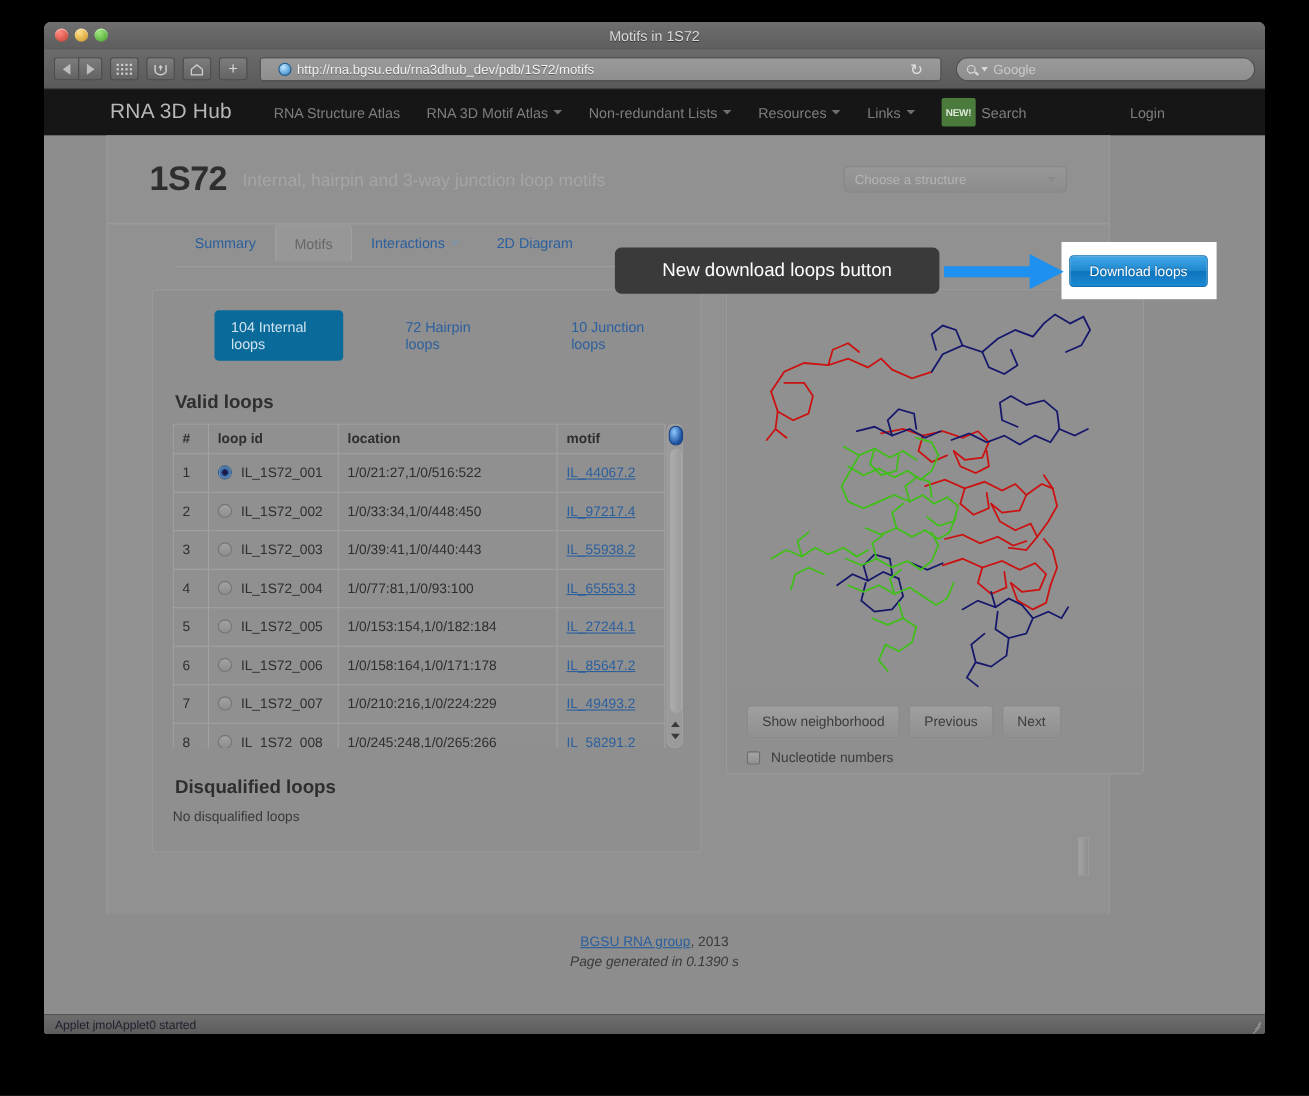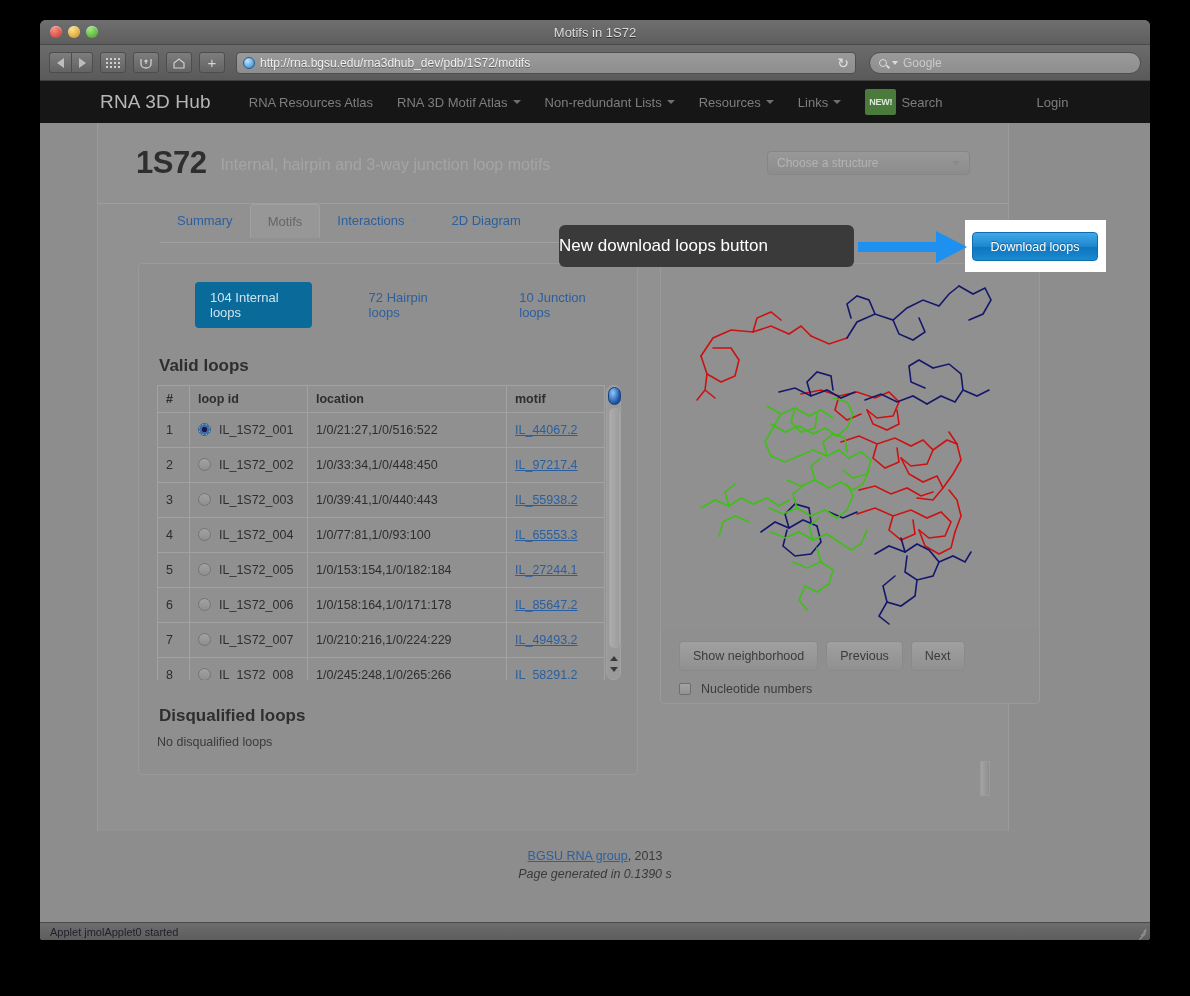--- a/index.html
+++ b/index.html
@@ -60,21 +60,21 @@
   .tb-group .tb-btn:last-child{ border-radius:0 3px 3px 0; border-right-width:1px;}
   .arrow-l, .arrow-r { width:0;height:0;border-top:5px solid transparent;border-bottom:5px solid transparent;}
   .arrow-l{ border-right:7px solid #bdbdbd; }
   .arrow-r{ border-left:7px solid #bdbdbd; }
   .dots { display:grid; grid-template-columns:repeat(4,2px); grid-gap:2px; }
   .dots i { width:2px;height:2px;background:#cfcfcf;display:block; }
   .urlbar {
     flex:1; height:22px; margin-left:4px;
     background: linear-gradient(to bottom,#9a9a9a,#8e8e8e);
     border:1px solid #4f4f4f; border-radius:4px;
-    display:flex; align-items:center; padding: 0 6px; gap:5px;
+    display:flex; align-items:center; padding: 0 16px; gap:5px;
     font-size:12px; color:#f0f0f0;
   }
   .globe { width:12px;height:12px;border-radius:50%;
            background: radial-gradient(circle at 35% 30%,#bfe6ff,#2a7fc4);
            border:1px solid #1d5d93; flex:none;}
   .urltext { flex:1; white-space:nowrap; overflow:hidden; text-shadow:0 1px 0 rgba(0,0,0,.35);}
   .reload { color:#e0e0e0; font-size:14px; }
   .searchbar {
     width: 272px; height:22px; margin-left:6px;
     background: linear-gradient(to bottom,#9a9a9a,#8e8e8e);
@@ -223,21 +223,21 @@
     font-size:11px; color:#1f1f2e; padding-left:10px; line-height:18px;
   }
   #resize-grip { position:absolute; right:3px; bottom:2px; width:12px; height:12px;}
   #resize-grip i { position:absolute; background:#9a9a9a; width:9px; height:1px; transform:rotate(-45deg); }
 
   
   #callout {
     position:absolute; left:519px; top:205px;
     width:295px; height:42px;
     background:#3a3a3a; border-radius:6px;
-    display:flex; align-items:center; justify-content:flex-start;
+    display:flex; align-items:center; justify-content:center;
     color:#fff; font-size:17px; z-index:30;
   }
   #arrow { position:absolute; left:818px; top:210px; width:110px; height:34px; z-index:30;}
   #dl-highlight {
     position:absolute; left:925px; top:200px; width:141px; height:52px;
     background:#ffffff; z-index:29;
   }
   #dl-button {
     position:absolute; left:932px; top:212px; width:126px; height:29px;
     background: linear-gradient(to bottom,#41a8e8 0%,#1e86cd 50%,#0d74bd 51%,#1b8ad2 100%);
@@ -308,21 +308,21 @@
       <span class="tri-dn"></span>
       <span>Google</span>
     </div>
   </div>
 
   <div id="page">
 
     <div id="navbar">
       <div id="brand">RNA 3D Hub</div>
       <div class="navitem">
-        <span>RNA Resources Atlas</span>
+        <span>RNA Structure Atlas</span>
       </div>
       <div class="navitem">
         <span>RNA 3D Motif Atlas</span>
         <span class="caret"></span>
       </div>
       <div class="navitem">
         <span>Non-redundant Lists</span>
         <span class="caret"></span>
       </div>
       <div class="navitem">

